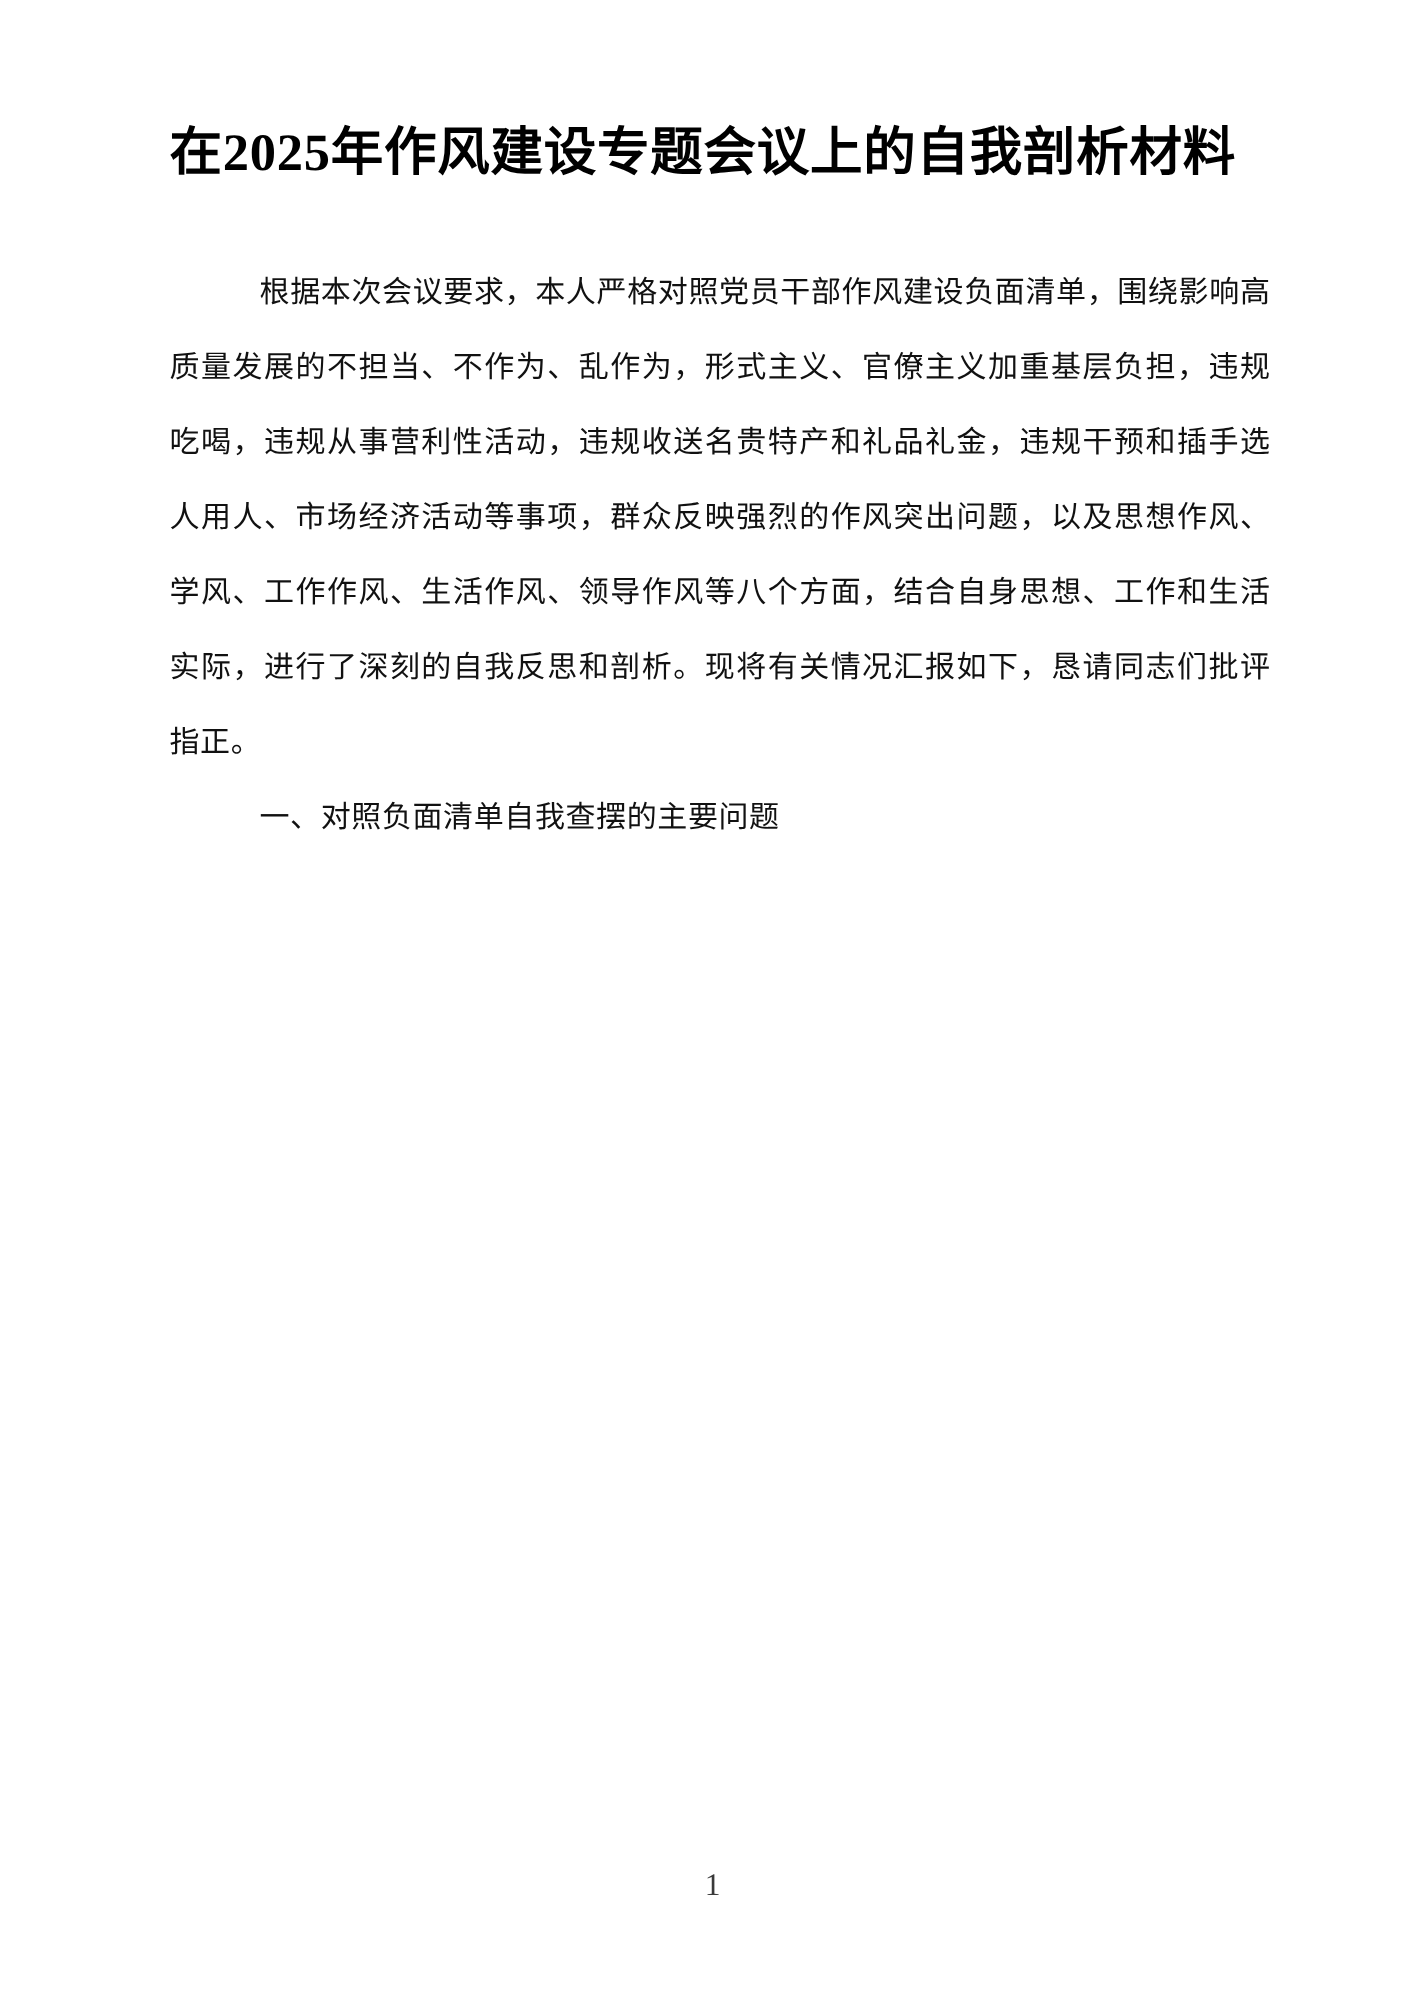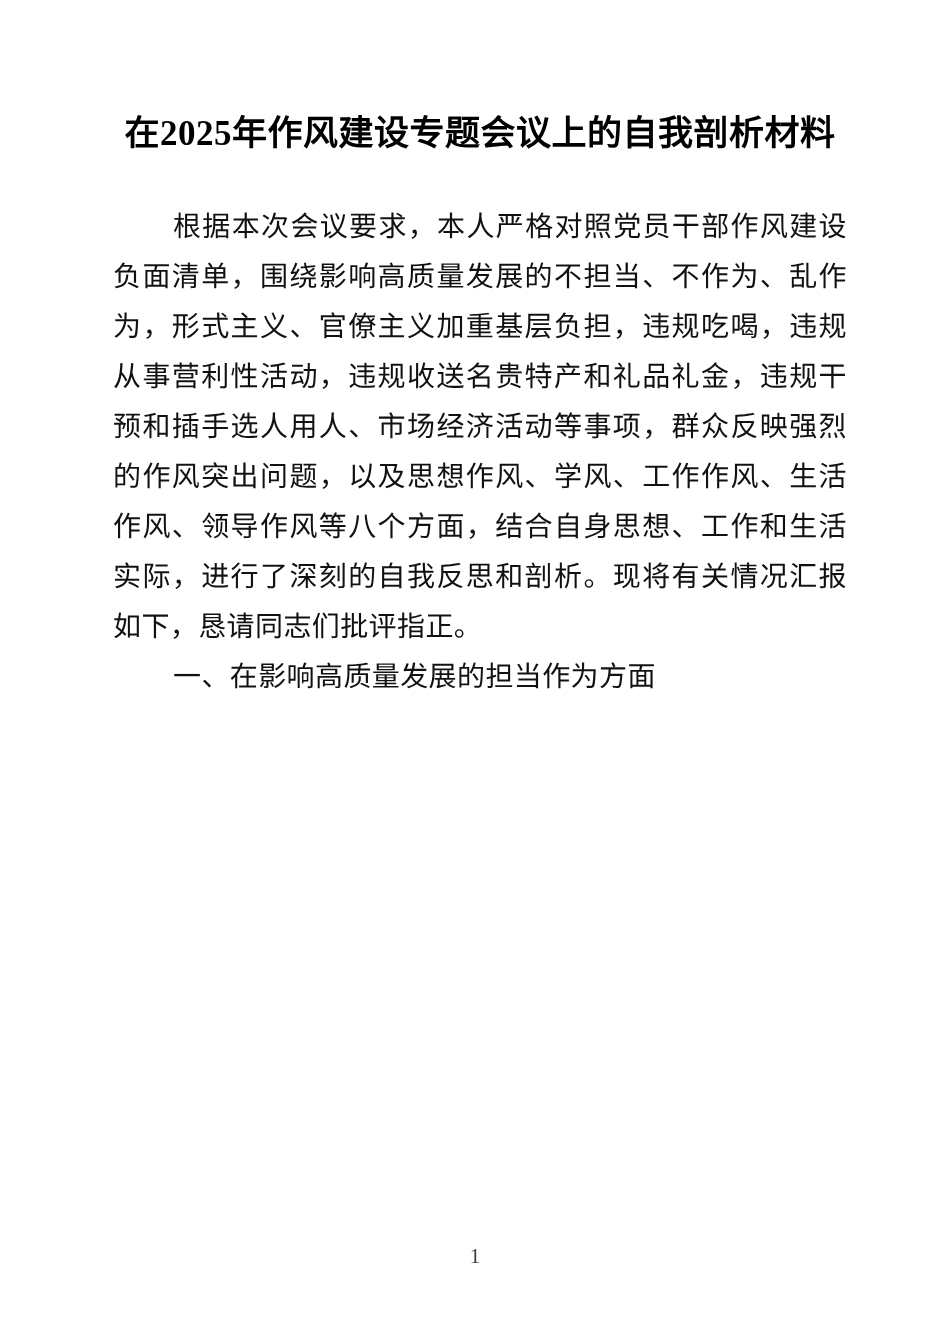--- a/index.html
+++ b/index.html
@@ -27,35 +27,34 @@
     width: 734px;
   }
 
   
   .doc-title {
     font-family: "Liberation Serif", "DejaVu Serif", serif;
     font-weight: 700;
     font-size: 35px;
     line-height: 44px;
     color: #000000;
-    text-align: center;
     letter-spacing: 0.5px;
     margin: 0;
-    padding-top: 112px;
+    padding-top: 80px;
     white-space: nowrap;
   }
 
   
   .body-block {
     margin-top: 46px;
   }
 
   p.para {
     font-family: "Liberation Serif", "DejaVu Serif", serif;
-    font-size: 28px;
+    font-size: 20px;
     line-height: 50px;
     color: #111111;
     margin: 0;
     text-align: justify;
     text-justify: inter-character;
     text-indent: 60px;
     letter-spacing: 0.4px;
     word-break: break-all;
   }
 
@@ -78,21 +77,21 @@
 <div class="page">
 
   <div class="content">
 
     <h1 class="doc-title">在2025年作风建设专题会议上的自我剖析材料</h1>
 
     <div class="body-block">
 
       <p class="para">根据本次会议要求，本人严格对照党员干部作风建设负面清单，围绕影响高质量发展的不担当、不作为、乱作为，形式主义、官僚主义加重基层负担，违规吃喝，违规从事营利性活动，违规收送名贵特产和礼品礼金，违规干预和插手选人用人、市场经济活动等事项，群众反映强烈的作风突出问题，以及思想作风、学风、工作作风、生活作风、领导作风等八个方面，结合自身思想、工作和生活实际，进行了深刻的自我反思和剖析。现将有关情况汇报如下，恳请同志们批评指正。</p>
 
-      <p class="para">一、在影响高质量发展的担当作为方面</p>
+      <p class="para">一、对照负面清单自我查摆的主要问题</p>
 
 
     </div>
 
   </div>
 
   <div class="page-number">1</div>
 
 </div>
 

